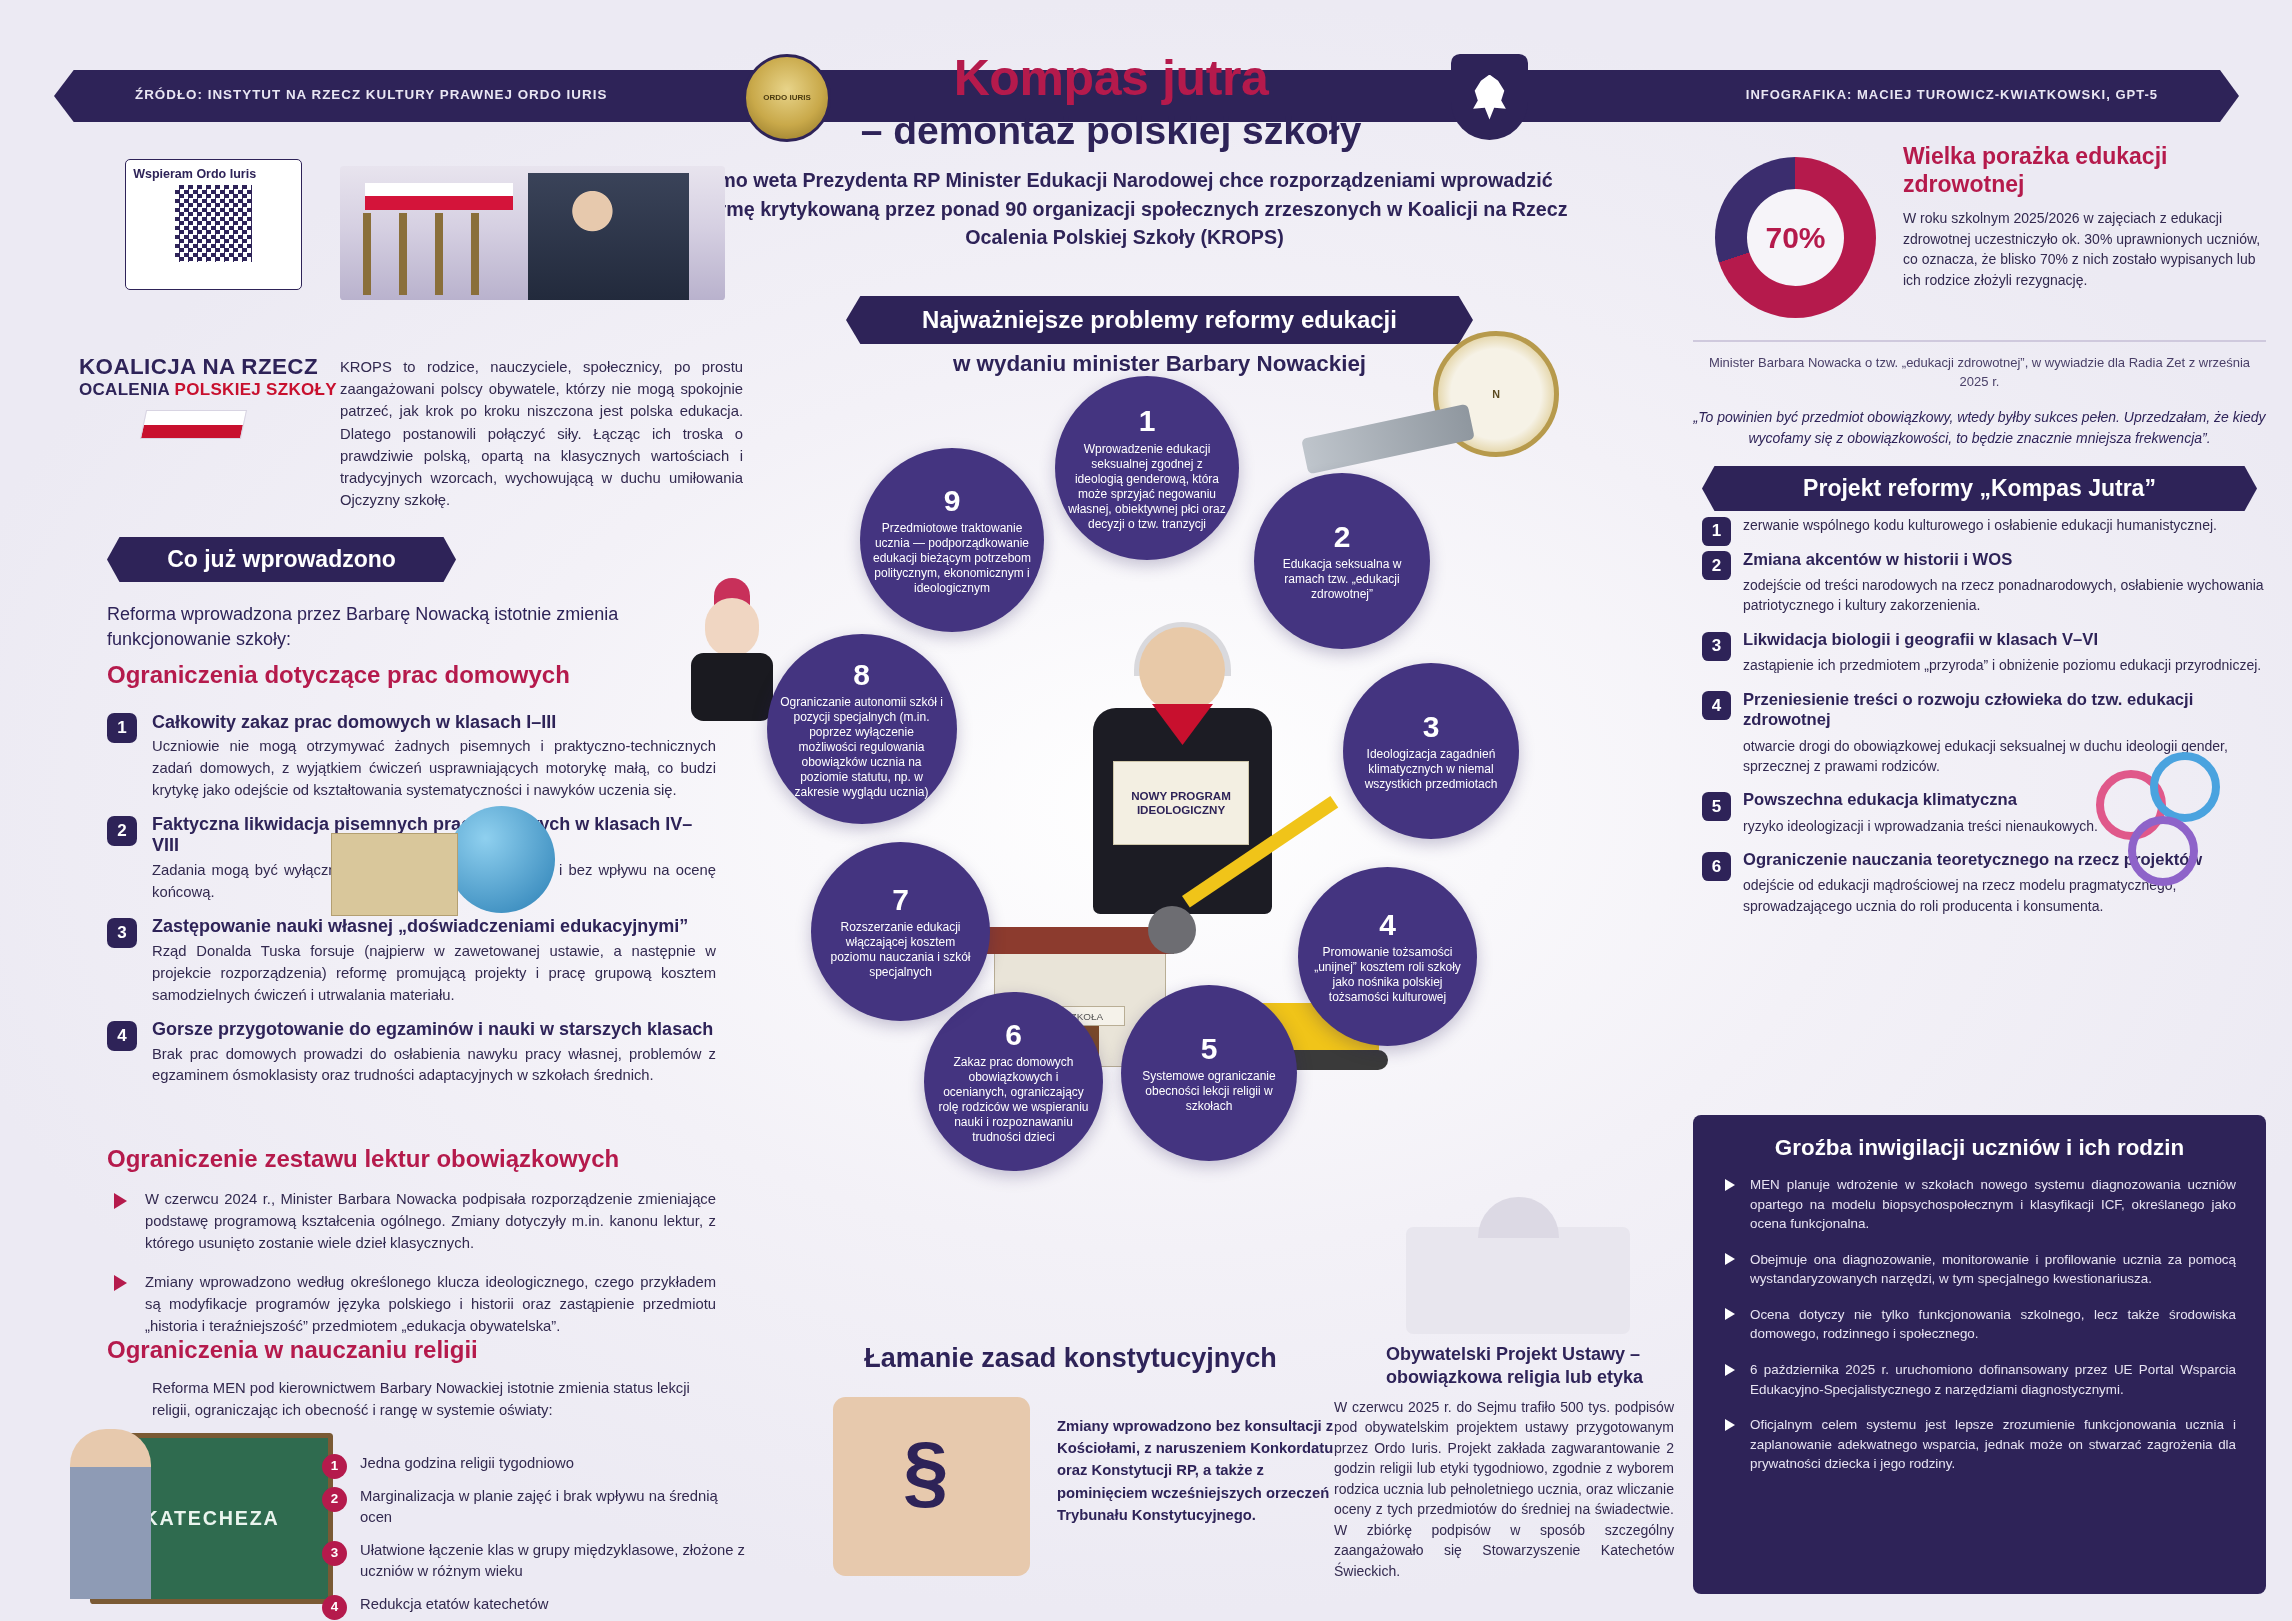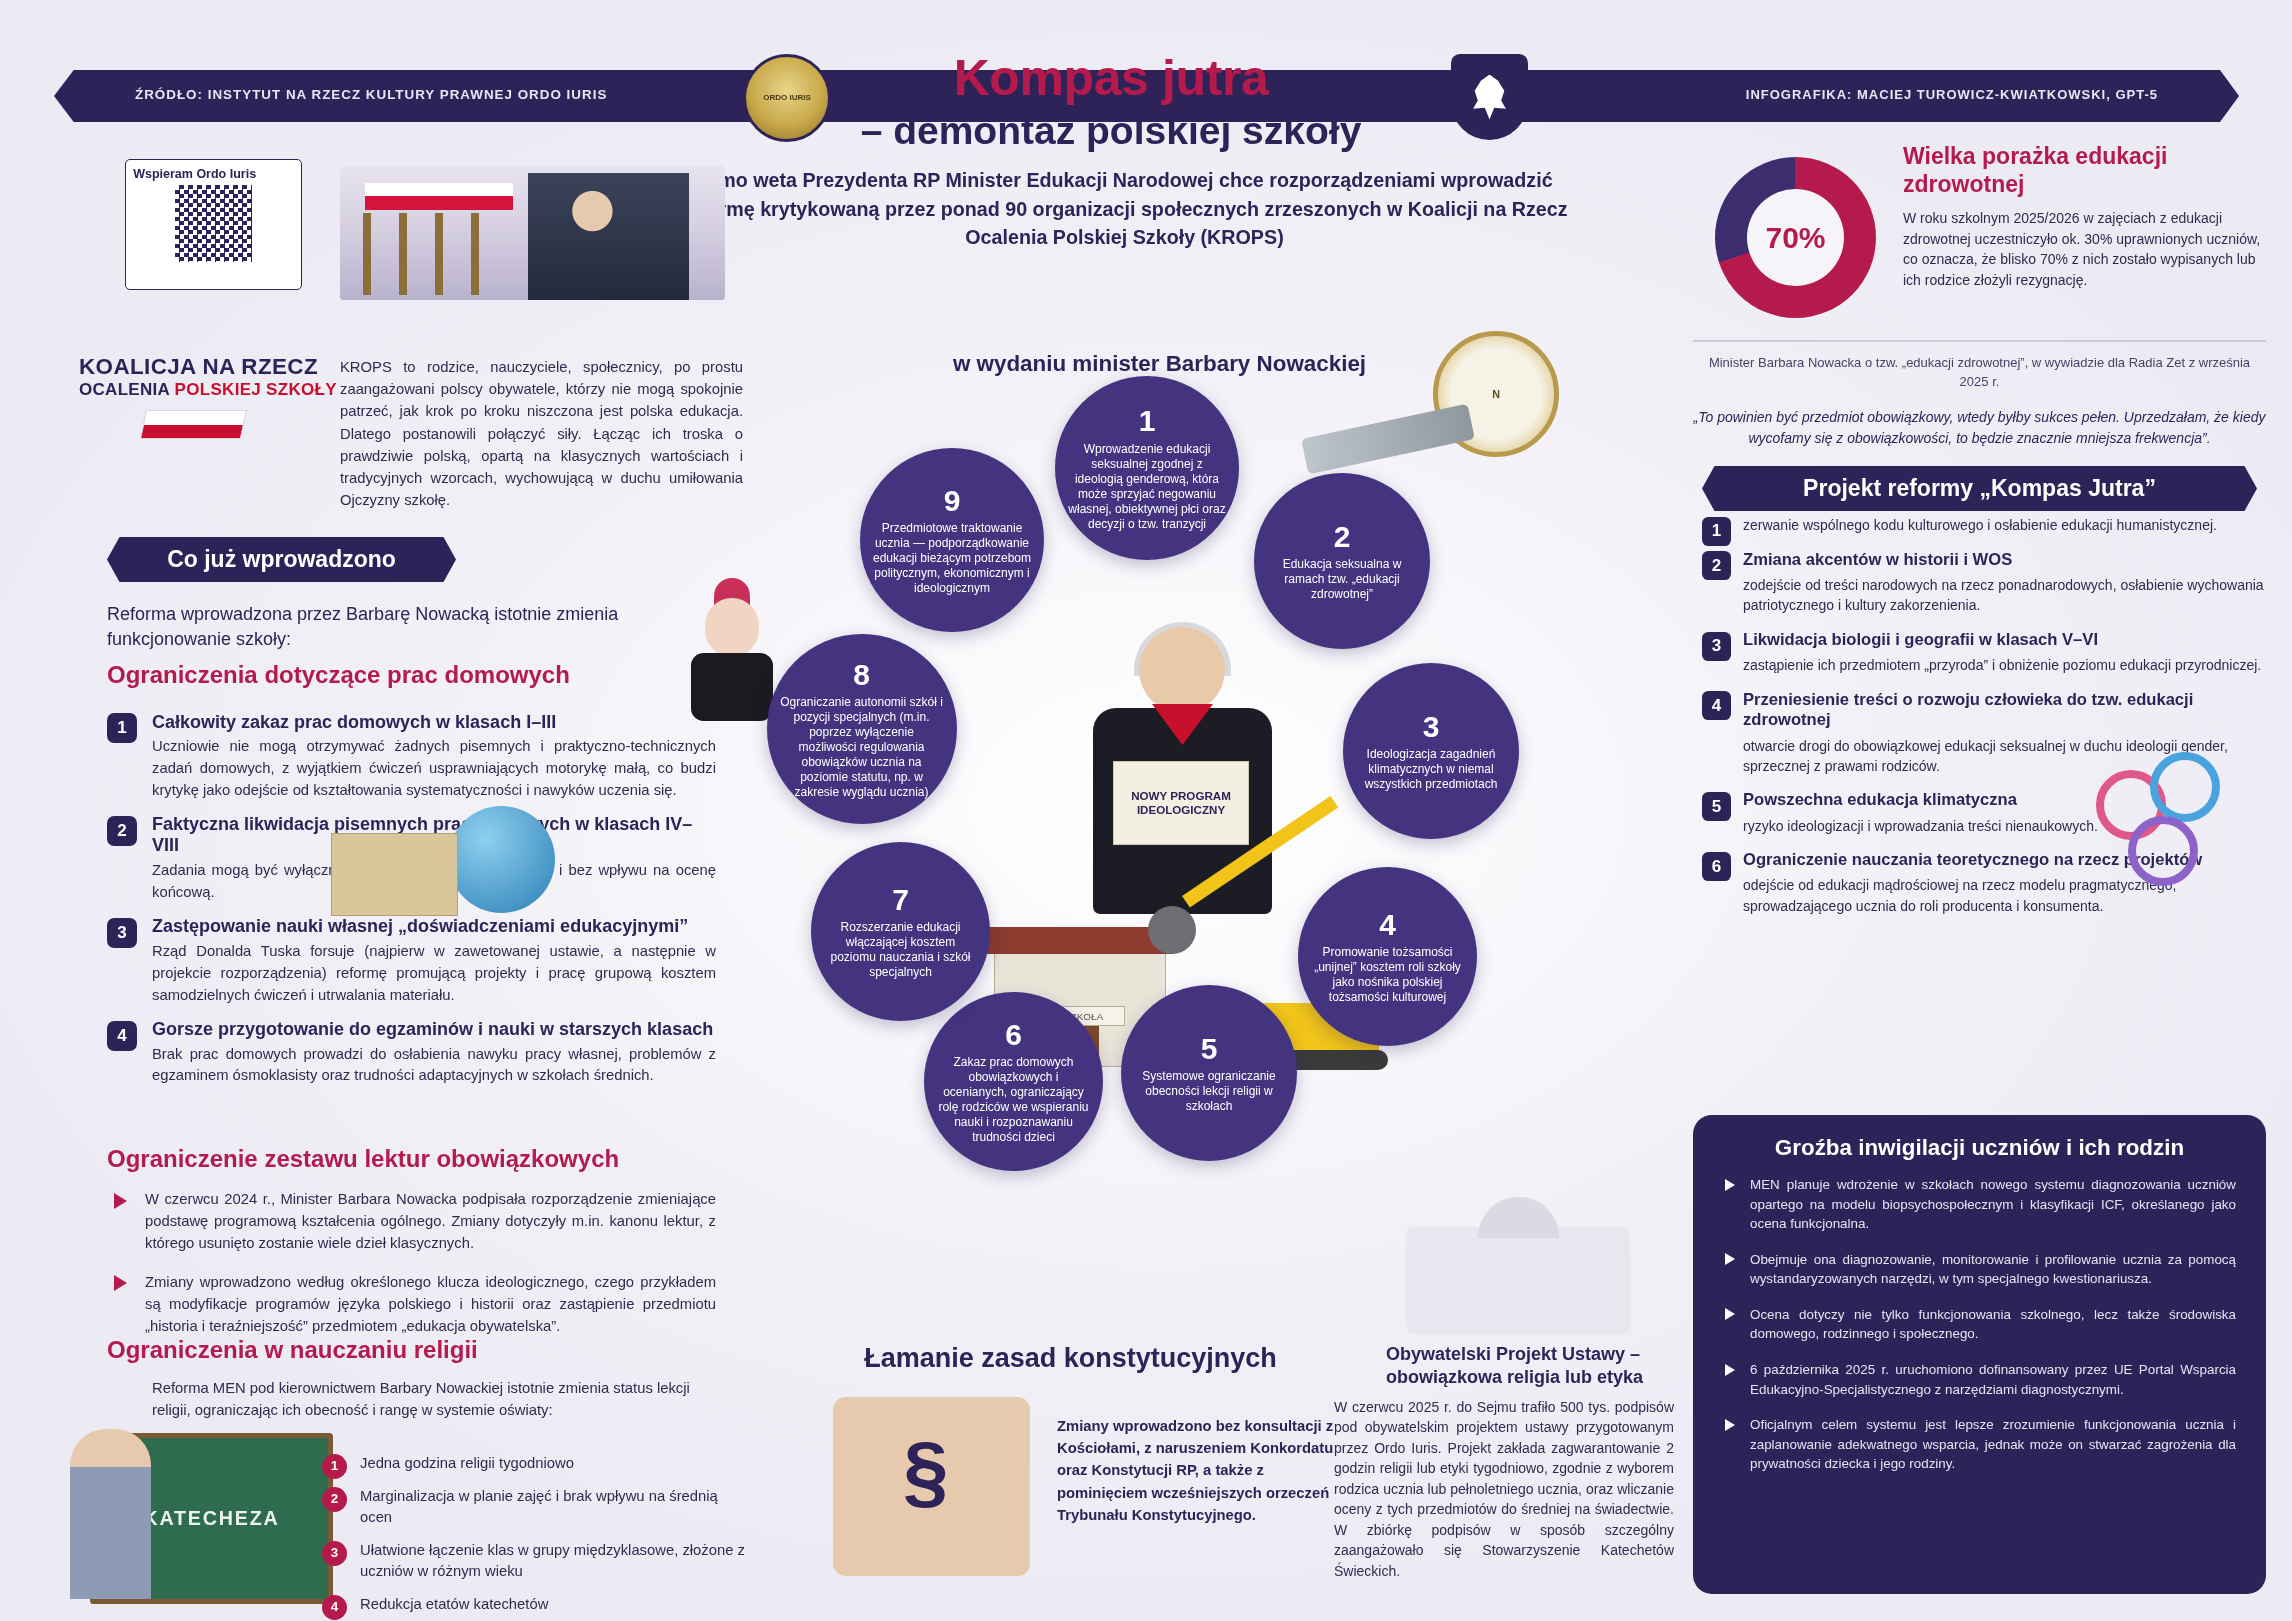--- a/index.html
+++ b/index.html
@@ -148,21 +148,21 @@
   .wp-src{position:absolute;left:1702px;top:354px;width:555px;text-align:center;font-size:13px;line-height:1.45;color:#4a4068;}
   .hr{position:absolute;left:1693px;top:340px;width:573px;height:1.8px;background:#cfc9dd;}
   .quote{position:absolute;left:1693px;top:407px;width:573px;font-size:14px;line-height:1.5;font-style:italic;text-align:center;color:#2e2358;}
   .sec-right{left:1702px;top:466px;width:555px;}
   .rcol{position:absolute;left:1702px;top:515px;width:564px;}
   .ritem{position:relative;margin-bottom:14.3px;}
   .ritem .num{width:29px;height:29px;border-radius:6.3px;}
   .ritem h4{margin:2.7px 0 4.5px 41px;font-size:16.6px;color:#2e2358;line-height:1.25;}
   .ritem p{margin:0 0 0 41px;font-size:14px;line-height:1.45;color:#32294f;}
 
-  .darkbox{position:absolute;left:1693px;top:1115px;width:573px;height:479px;background:#2e2358;border-radius:19px;}
+  .darkbox{position:absolute;left:1693px;top:1115px;width:573px;height:479px;background:#2e2358;border-radius:8px;}
   .darkbox h3{margin:0;padding:19.7px 27px 5.4px 27px;color:#fff;font-size:22.4px;text-align:center;}
   .dlist{padding:9px 30px 0 30px;}
   .dlist .d{position:relative;padding-left:27px;margin-bottom:16px;color:#e7e3f2;font-size:13.4px;line-height:1.46;text-align:justify;}
   .dlist .d:before{content:"";position:absolute;left:1.8px;top:3.6px;border-left:10.7px solid #ffffff;border-top:6.3px solid transparent;border-bottom:6.3px solid transparent;}
 </style>
 </head>
 <body>
 
 <div class="page">
 
@@ -252,20 +252,24 @@
   </div>
   <div class="teacher-person"></div>
 
   <div class="rel-list">
     <div class="r"><span class="c">1</span><span>Jedna godzina religii tygodniowo</span></div>
     <div class="r"><span class="c">2</span><span>Marginalizacja w planie zajęć i brak wpływu na średnią ocen</span></div>
     <div class="r"><span class="c">3</span><span>Ułatwione łączenie klas w grupy międzyklasowe, złożone z uczniów w różnym wieku</span></div>
     <div class="r"><span class="c">4</span><span>Redukcja etatów katechetów</span></div>
   </div>
 
+  <div class="centerhdr">
+    <div class="bar"></div>
+      <span>Najważniejsze problemy reformy edukacji</span>
+  </div>
   <div class="centersub">w wydaniu minister Barbary Nowackiej</div>
 
   <div class="wheel">
 
     <div class="compass" style="left:654px;top:-63px">
       <span>N</span>
     </div>
     <div class="scalpel" style="left:524px;top:27px"></div>
     <div class="punk" style="left:-101px;top:184px">
       <div class="hair"></div>

